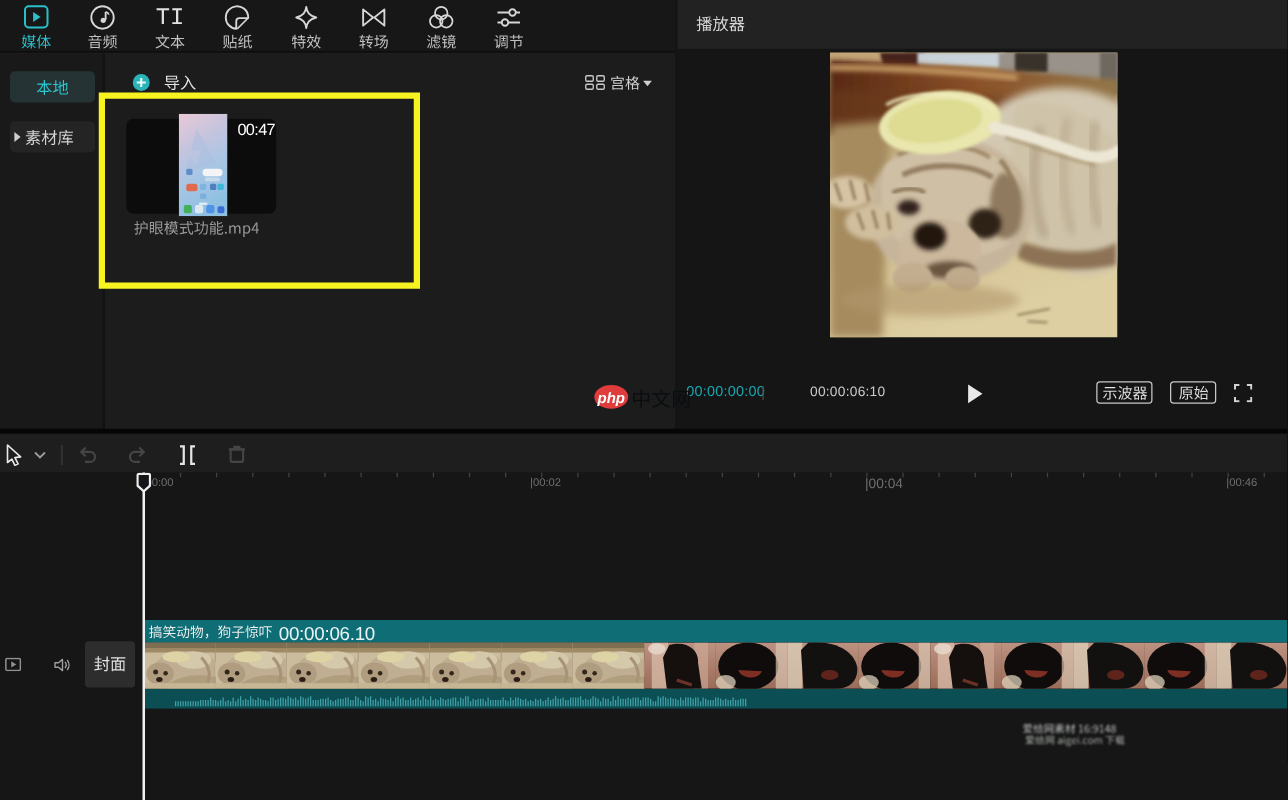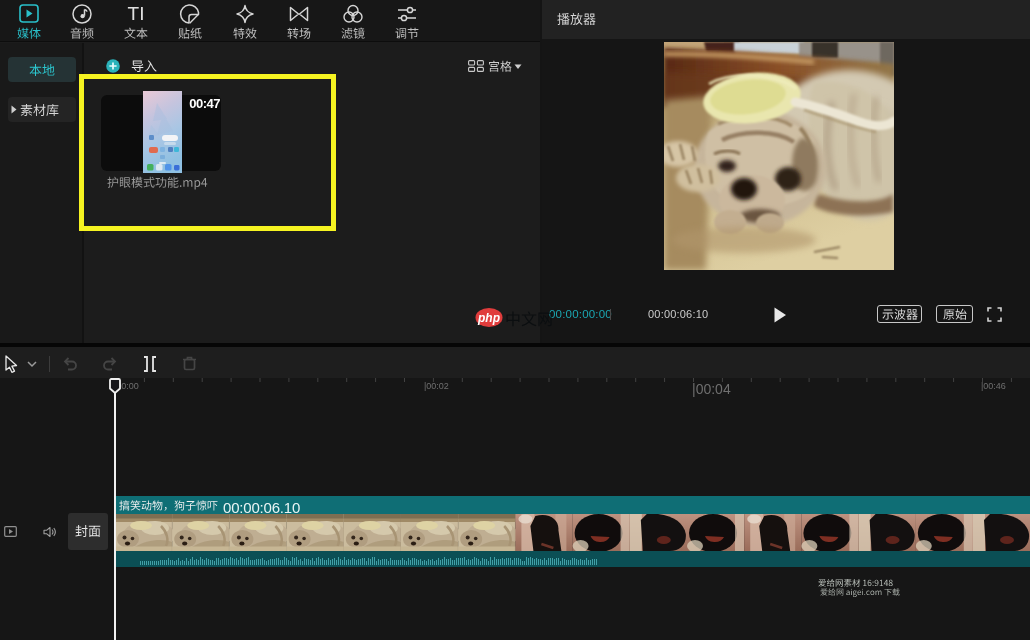--- a/index.html
+++ b/index.html
@@ -17,21 +17,21 @@
 <svg class="abs" style="left:16px;top:3px" width="26" height="22" viewBox="0 0 26 22">
       <rect x="4" y="2" width="18" height="17" rx="3" fill="none" stroke="#2ac0ca" stroke-width="1.6"></rect>
       <path d="M10.5 6.5l6 4-6 4z" fill="#2ac0ca"></path>
     </svg>
 <svg class="abs" style="left:69px;top:3px" width="26" height="22" viewBox="0 0 26 22">
       <circle cx="13" cy="11" r="9" fill="none" stroke="#d6d6d6" stroke-width="1.5"></circle>
       <path d="M15.5 6.5v6.2" stroke="#d6d6d6" stroke-width="1.5" fill="none"></path>
       <circle cx="13.6" cy="13.2" r="2.1" fill="#d6d6d6"></circle>
       <path d="M15.5 6.5c1.5 .4 2.3 1 2.6 2.2" stroke="#d6d6d6" stroke-width="1.3" fill="none"></path>
     </svg>
-<div class="abs" style="left:123px;top:3px;width:26px;height:22px;color:#e0e0e0;font-family:Liberation Sans, sans-serif;font-size:19px;text-align:center;line-height:22px">TI</div>
+<div class="abs" style="left:123px;top:3px;width:26px;height:22px;color:#e0e0e0;font-family:Liberation Mono, monospace;font-size:19px;text-align:center;line-height:22px">TI</div>
 <svg class="abs" style="left:177px;top:3px" width="26" height="22" viewBox="0 0 26 22">
       <path d="M21.5 9.5 A9 9 0 1 0 12 20 L 12 14 a2.5 2.5 0 0 1 2.5-2.5 l7-.0z" fill="none" stroke="#d6d6d6" stroke-width="1.5" stroke-linejoin="round"></path>
       <path d="M21.3 11.6l-8.6 8.6" stroke="#d6d6d6" stroke-width="1.4"></path>
     </svg>
 <svg class="abs" style="left:232px;top:3px" width="26" height="22" viewBox="0 0 26 22">
       <path d="M13 2.5c.6 4.6 2.4 7.1 8 8.5-5.6 1.4-7.4 3.9-8 8.5-.6-4.6-2.4-7.1-8-8.5 5.6-1.4 7.4-3.9 8-8.5z" fill="none" stroke="#d6d6d6" stroke-width="1.5" stroke-linejoin="round"></path>
     </svg>
 <svg class="abs" style="left:286px;top:3px" width="26" height="22" viewBox="0 0 26 22">
       <path d="M4.5 4.5v13l8-6.5zM21.5 4.5v13l-8-6.5z" fill="none" stroke="#d6d6d6" stroke-width="1.5" stroke-linejoin="round"></path>
     </svg>
@@ -119,21 +119,21 @@
 <rect x="17" y="56" width="5" height="5" rx="1.2" fill="#7fb3e0"></rect>
 <rect x="25" y="56" width="5" height="5" rx="1.2" fill="#4f7fc0"></rect>
 <rect x="31" y="56" width="5" height="5" rx="1.2" fill="#3fb7d8"></rect>
 <rect x="17" y="64" width="5" height="4" rx="1" fill="#6fa6d8" opacity="0.7"></rect>
 <rect x="16" y="71" width="7" height="2" rx="1" fill="#eef4f8" opacity="0.8"></rect>
 <rect x="4" y="73" width="6.5" height="6.5" rx="1.6" fill="#43b05c"></rect>
 <rect x="13" y="73" width="6.5" height="6.5" rx="1.6" fill="#dce8f2"></rect>
 <rect x="22" y="73" width="6.5" height="6.5" rx="1.6" fill="#4f93e8"></rect>
 <rect x="31" y="74" width="5.5" height="5.5" rx="1.4" fill="#3a6fd8"></rect>
 </svg>
-<div class="abs" style="left:186px;top:96px;width:34px;height:15px;color:#fff;font-size:13px;font-weight:bold;text-align:right;letter-spacing:-0.5px">00:47</div>
+<div class="abs" style="left:186px;top:96px;width:34px;height:15px;color:#fff;font-size:13px;font-weight:normal;text-align:right;letter-spacing:-0.5px">00:47</div>
 <svg style="position:absolute;left:107.0px;top:173.2px;overflow:visible" width="105" height="18">
       <path transform="translate(0,13.8)" fill="#999999" d="M2.3 -10.1V-7.7H0.6V-6.8H2.3V-4.2C1.6 -4 1 -3.8 0.5 -3.7L0.7 -2.8L2.3 -3.3V-0.2C2.3 0 2.2 0 2 0C1.9 0.1 1.4 0.1 0.9 0C1 0.3 1.1 0.7 1.1 0.9C1.9 0.9 2.4 0.9 2.7 0.7C3 0.6 3.1 0.3 3.1 -0.2V-3.6L4.6 -4L4.5 -4.8L3.1 -4.5V-6.8H4.5V-7.7H3.1V-10.1ZM7.1 -9.7C7.5 -9.2 8 -8.5 8.2 -8H5.4V-4.8C5.4 -3.2 5.2 -1.1 3.9 0.3C4.1 0.5 4.5 0.8 4.6 1C5.8 -0.4 6.2 -2.4 6.3 -4H10.2V-3.3H11.1V-8H8.2L9 -8.4C8.8 -8.8 8.4 -9.5 7.9 -10ZM10.2 -4.9H6.3V-7.2H10.2Z M21.9 -6.6V-5.1H18.1V-6.6ZM21.9 -7.3H18.1V-8.8H21.9ZM17.2 1C17.4 0.8 17.8 0.7 20.3 0C20.3 -0.2 20.2 -0.6 20.2 -0.8L18.1 -0.3V-4.3H19.4C20 -1.9 21.1 -0 22.9 0.9C23.1 0.6 23.4 0.3 23.6 0.1C22.6 -0.3 21.9 -1 21.3 -1.8C21.9 -2.2 22.8 -2.7 23.4 -3.3L22.8 -3.9C22.3 -3.4 21.5 -2.9 20.9 -2.5C20.6 -3 20.4 -3.6 20.2 -4.3H22.7V-9.6H17.2V-0.6C17.2 -0.1 17 0.1 16.8 0.2C16.9 0.4 17.1 0.8 17.2 1ZM15.4 -6.1V-4.4H13.7V-6.1ZM15.4 -6.9H13.7V-8.5H15.4ZM15.4 -3.6V-1.8H13.7V-3.6ZM12.9 -9.3V0H13.7V-1H16.2V-9.3Z M29.7 -5H33.8V-4.1H29.7ZM29.7 -6.5H33.8V-5.7H29.7ZM32.8 -10.1V-9.1H30.9V-10.1H30.1V-9.1H28.3V-8.3H30.1V-7.4H30.9V-8.3H32.8V-7.4H33.7V-8.3H35.3V-9.1H33.7V-10.1ZM28.8 -7.2V-3.5H31.3C31.2 -3.1 31.2 -2.8 31.1 -2.5H28.1V-1.7H30.8C30.4 -0.8 29.5 -0.1 27.7 0.2C27.9 0.4 28.1 0.8 28.2 1C30.3 0.5 31.3 -0.4 31.8 -1.7C32.4 -0.4 33.5 0.5 35 1C35.2 0.7 35.4 0.4 35.6 0.2C34.2 -0.1 33.2 -0.7 32.6 -1.7H35.3V-2.5H32C32.1 -2.8 32.1 -3.1 32.1 -3.5H34.7V-7.2ZM26.1 -10.1V-7.8H24.6V-6.9H26.1V-6.9C25.8 -5.3 25.1 -3.4 24.4 -2.4C24.5 -2.1 24.8 -1.8 24.9 -1.5C25.3 -2.2 25.8 -3.3 26.1 -4.5V0.9H27V-5.2C27.3 -4.6 27.7 -3.8 27.8 -3.4L28.4 -4.1C28.2 -4.5 27.3 -6 27 -6.4V-6.9H28.2V-7.8H27V-10.1Z M44.5 -9.5C45.1 -9.1 45.9 -8.4 46.2 -8L46.9 -8.5C46.5 -9 45.7 -9.6 45.1 -10ZM42.8 -10C42.8 -9.3 42.8 -8.6 42.8 -7.8H36.7V-7H42.9C43.2 -2.5 44.2 1 46.2 1C47.1 1 47.4 0.4 47.6 -1.7C47.4 -1.8 47 -2 46.8 -2.2C46.7 -0.6 46.6 0 46.3 0C45.1 0 44.1 -2.9 43.8 -7H47.4V-7.8H43.8C43.8 -8.5 43.7 -9.3 43.7 -10ZM36.7 -0.3 37 0.6C38.5 0.3 40.7 -0.2 42.8 -0.7L42.7 -1.5L40.1 -1V-4.3H42.4V-5.2H37.1V-4.3H39.2V-0.8Z M48.5 -2.2 48.7 -1.3C50 -1.6 51.7 -2.1 53.3 -2.6L53.2 -3.4L51.3 -2.9V-7.8H53V-8.7H48.6V-7.8H50.4V-2.7C49.7 -2.5 49 -2.3 48.5 -2.2ZM55.2 -9.9C55.2 -9 55.2 -8.2 55.1 -7.3H53.1V-6.5H55.1C54.9 -3.5 54.3 -1.1 51.7 0.3C51.9 0.4 52.2 0.7 52.3 1C55.1 -0.6 55.8 -3.3 56 -6.5H58.4C58.2 -2.2 58 -0.6 57.7 -0.2C57.5 -0 57.4 0 57.2 0C56.9 0 56.2 -0 55.5 -0.1C55.6 0.2 55.7 0.6 55.8 0.8C56.4 0.9 57.1 0.9 57.5 0.8C57.9 0.8 58.2 0.7 58.5 0.4C58.9 -0.2 59.1 -1.9 59.3 -6.9C59.3 -7 59.3 -7.3 59.3 -7.3H56C56.1 -8.2 56.1 -9 56.1 -9.9Z M64.6 -5V-4H62V-5ZM61.2 -5.8V0.9H62V-1.5H64.6V-0.1C64.6 0.1 64.6 0.1 64.4 0.1C64.2 0.1 63.7 0.1 63.2 0.1C63.3 0.3 63.4 0.7 63.5 0.9C64.2 0.9 64.7 0.9 65.1 0.8C65.4 0.6 65.5 0.4 65.5 -0.1V-5.8ZM62 -3.3H64.6V-2.2H62ZM70.3 -9.2C69.6 -8.8 68.5 -8.4 67.5 -8V-10.1H66.6V-6.1C66.6 -5.1 66.9 -4.8 68.1 -4.8C68.3 -4.8 69.9 -4.8 70.1 -4.8C71.1 -4.8 71.4 -5.2 71.4 -6.7C71.2 -6.7 70.8 -6.9 70.7 -7C70.6 -5.8 70.5 -5.6 70 -5.6C69.7 -5.6 68.4 -5.6 68.1 -5.6C67.6 -5.6 67.5 -5.7 67.5 -6.1V-7.3C68.7 -7.6 69.9 -8.1 70.9 -8.5ZM70.4 -3.8C69.7 -3.4 68.6 -2.9 67.5 -2.6V-4.5H66.6V-0.4C66.6 0.6 66.9 0.9 68.1 0.9C68.3 0.9 69.9 0.9 70.2 0.9C71.2 0.9 71.4 0.4 71.6 -1.2C71.3 -1.2 71 -1.4 70.8 -1.5C70.7 -0.2 70.6 0 70.1 0C69.8 0 68.4 0 68.2 0C67.6 0 67.5 -0 67.5 -0.4V-1.8C68.7 -2.1 70.1 -2.6 71 -3.2ZM61 -6.6C61.3 -6.7 61.7 -6.8 65 -7C65.1 -6.8 65.2 -6.6 65.2 -6.4L66 -6.8C65.8 -7.5 65.1 -8.6 64.5 -9.4L63.7 -9.1C64 -8.7 64.3 -8.2 64.6 -7.7L62 -7.6C62.5 -8.2 63 -9 63.4 -9.8L62.5 -10.1C62.1 -9.2 61.5 -8.2 61.3 -8C61.1 -7.7 60.9 -7.5 60.7 -7.5C60.8 -7.3 61 -6.8 61 -6.6Z M73.7 0.2C74.1 0.2 74.5 -0.2 74.5 -0.7C74.5 -1.2 74.1 -1.5 73.7 -1.5C73.2 -1.5 72.9 -1.2 72.9 -0.7C72.9 -0.2 73.2 0.2 73.7 0.2Z M76.4 0H77.5V-4.7C78.1 -5.4 78.7 -5.7 79.2 -5.7C80 -5.7 80.4 -5.2 80.4 -4V0H81.5V-4.7C82.1 -5.4 82.6 -5.7 83.1 -5.7C84 -5.7 84.3 -5.2 84.3 -4V0H85.4V-4.1C85.4 -5.8 84.8 -6.7 83.5 -6.7C82.7 -6.7 82 -6.2 81.3 -5.4C81 -6.2 80.5 -6.7 79.5 -6.7C78.7 -6.7 78 -6.2 77.5 -5.6H77.4L77.3 -6.5H76.4Z M87.6 2.7H88.7V0.5L88.6 -0.6C89.2 -0.1 89.8 0.2 90.4 0.2C91.9 0.2 93.3 -1.1 93.3 -3.4C93.3 -5.4 92.3 -6.7 90.7 -6.7C89.9 -6.7 89.2 -6.3 88.6 -5.8H88.6L88.5 -6.5H87.6ZM90.2 -0.8C89.8 -0.8 89.2 -0.9 88.7 -1.4V-4.9C89.3 -5.4 89.8 -5.8 90.4 -5.8C91.6 -5.8 92.1 -4.8 92.1 -3.3C92.1 -1.7 91.3 -0.8 90.2 -0.8Z M98 0H99V-2.4H100.2V-3.3H99V-8.8H97.8L94.1 -3.1V-2.4H98ZM98 -3.3H95.3L97.3 -6.3C97.5 -6.7 97.8 -7.2 98 -7.6H98C98 -7.2 98 -6.4 98 -6Z"></path>
     </svg>
 <div class="abs" style="left:79px;top:74px;width:257px;height:157px;border:5px solid #f6f321;z-index:30"></div>
 <div class="abs" style="left:542px;top:0;width:488px;height:343px;background:#151515"></div>
 <div class="abs" style="left:542px;top:0;width:488px;height:39px;background:#222222"></div>
 <svg style="position:absolute;left:557.0px;top:9.1px;overflow:visible" width="43" height="20">
       <path transform="translate(0,14.9)" fill="#d8d8d8" d="M10.5 -9.5C10.3 -9 9.9 -8.1 9.6 -7.5H8.8V-9.7C9.9 -9.8 10.9 -9.9 11.8 -10.1L11.2 -10.8C9.7 -10.5 6.9 -10.2 4.7 -10.1C4.8 -9.9 4.9 -9.6 4.9 -9.4C5.8 -9.4 6.9 -9.5 7.9 -9.6V-7.5H4.5V-6.7H7.1C6.3 -5.7 5.1 -4.8 3.9 -4.3C4.1 -4.1 4.4 -3.8 4.5 -3.6C4.8 -3.7 5 -3.8 5.3 -4V1H6.1V0.5H10.7V0.9H11.6V-4L12.1 -3.7C12.2 -4 12.5 -4.3 12.7 -4.5C11.6 -4.9 10.4 -5.8 9.6 -6.7H12.3V-7.5H10.4C10.7 -8 11.1 -8.7 11.4 -9.3ZM5.5 -9.1C5.8 -8.6 6.1 -7.9 6.2 -7.5L7.1 -7.8C6.9 -8.2 6.6 -8.8 6.3 -9.3ZM7.9 -6.4V-4.3H8.8V-6.5C9.5 -5.5 10.6 -4.6 11.6 -4H5.3C6.3 -4.6 7.2 -5.5 7.9 -6.4ZM7.9 -3.2V-2.1H6.1V-3.2ZM8.7 -3.2H10.7V-2.1H8.7ZM7.9 -1.4V-0.3H6.1V-1.4ZM8.7 -1.4H10.7V-0.3H8.7ZM2.2 -10.9V-8.3H0.5V-7.4H2.2V-4.7L0.4 -4.1L0.6 -3.1L2.2 -3.7V-0.1C2.2 0.1 2.1 0.1 1.9 0.1C1.8 0.2 1.3 0.2 0.7 0.1C0.8 0.4 1 0.8 1 1C1.8 1.1 2.3 1 2.6 0.9C3 0.7 3.1 0.4 3.1 -0.1V-4.1L4.5 -4.6L4.3 -5.5L3.1 -5V-7.4H4.5V-8.3H3.1V-10.9Z M15.7 -10.7C15.9 -10.1 16.2 -9.4 16.3 -8.9L17.2 -9.2C17.1 -9.7 16.8 -10.4 16.5 -10.9ZM13.6 -8.8V-7.9H15.1V-5.2C15.1 -3.4 14.9 -1.3 13.3 0.4C13.6 0.6 13.9 0.8 14.1 1C15.8 -0.8 16 -3 16 -5.2V-5.3H17.8C17.7 -1.7 17.6 -0.4 17.4 -0.1C17.3 0 17.2 0 17 0C16.8 0 16.3 0 15.8 -0C15.9 0.2 16 0.6 16.1 0.9C16.6 0.9 17.2 0.9 17.5 0.9C17.8 0.9 18 0.8 18.3 0.5C18.6 0 18.7 -1.4 18.7 -5.7C18.8 -5.9 18.8 -6.2 18.8 -6.2H16V-7.9H19.3V-8.8ZM21.1 -7.6H23.6C23.3 -5.9 22.9 -4.5 22.3 -3.3C21.7 -4.5 21.3 -5.9 21.1 -7.5ZM21 -10.9C20.6 -8.7 19.9 -6.5 18.8 -5.1C19 -5 19.4 -4.6 19.5 -4.4C19.9 -4.9 20.2 -5.4 20.5 -6C20.8 -4.7 21.2 -3.4 21.7 -2.4C21 -1.3 20 -0.4 18.6 0.2C18.8 0.4 19.1 0.8 19.2 1.1C20.5 0.4 21.5 -0.4 22.3 -1.5C23 -0.4 23.8 0.4 24.9 1C25.1 0.8 25.4 0.4 25.6 0.2C24.5 -0.4 23.6 -1.2 22.9 -2.4C23.7 -3.8 24.2 -5.5 24.5 -7.6H25.5V-8.5H21.4C21.6 -9.2 21.8 -10 22 -10.8Z M28.5 -9.5H30.8V-7.7H28.5ZM34.1 -9.5H36.4V-7.7H34.1ZM34 -6.3C34.5 -6.1 35.2 -5.8 35.6 -5.5H31.9C32.2 -5.9 32.4 -6.3 32.6 -6.7L31.7 -6.9V-10.3H27.7V-6.8H31.6C31.4 -6.4 31.1 -5.9 30.7 -5.5H26.7V-4.6H29.9C29 -3.8 27.8 -3.1 26.4 -2.6C26.6 -2.4 26.8 -2.1 26.9 -1.8L27.7 -2.1V1H28.6V0.7H30.7V1H31.7V-3H29.2C30 -3.5 30.6 -4 31.1 -4.6H33.6C34.1 -4 34.8 -3.4 35.6 -3H33.2V1H34.1V0.7H36.4V1H37.4V-2.1L38 -1.9C38.1 -2.2 38.4 -2.5 38.6 -2.7C37.2 -3 35.8 -3.7 34.8 -4.6H38.3V-5.5H36.1L36.4 -5.8C36 -6.2 35.2 -6.6 34.5 -6.8ZM33.2 -10.3V-6.8H37.4V-10.3ZM28.6 -0.2V-2.1H30.7V-0.2ZM34.1 -0.2V-2.1H36.4V-0.2Z"></path>
     </svg>
 <svg class="abs" style="left:664px;top:42px" width="230" height="228" viewBox="0 0 230 228">
@@ -294,21 +294,21 @@
       <rect x="722.5" y="0" width="1" height="4" fill="#424242"></rect>
       <rect x="751.4" y="0" width="1" height="4" fill="#424242"></rect>
       <rect x="780.3" y="0" width="1" height="4" fill="#424242"></rect>
       <rect x="809.2" y="0" width="1" height="4" fill="#424242"></rect>
       <rect x="838.1" y="0" width="1" height="4" fill="#424242"></rect>
       <rect x="867.0" y="0" width="1" height="4" fill="#424242"></rect>
       <rect x="895.9" y="0" width="1" height="4" fill="#424242"></rect>
     </svg>
 <div class="abs" style="left:114px;top:381px;color:#6f6f6f;font-size:9px">|00:00</div>
     <div class="abs" style="left:424px;top:381px;color:#6f6f6f;font-size:9px">|00:02</div>
-    <div class="abs" style="left:692px;top:381px;color:#6f6f6f;font-size:14px">|00:04</div>
+    <div class="abs" style="left:692px;top:381px;color:#6f6f6f;font-size:11px">|00:04</div>
     <div class="abs" style="left:981px;top:381px;color:#6f6f6f;font-size:9px">|00:46</div>
 <div class="abs" style="left:115px;top:496px;width:915px;height:18px;background:#0f6e75"></div>
 <svg style="position:absolute;left:119.0px;top:496.9px;overflow:visible" width="103" height="16">
       <path transform="translate(0,12.6)" fill="#f0f0f0" d="M5.4 -6.2H8.7V-5.2H5.4ZM4.7 -6.8V-4.6H9.5V-6.8ZM6.2 -2H7.9V-0.9H6.2ZM5.5 -2.6V-0.3H8.6V-2.6ZM1.8 -9.2V-7H0.4V-6.2H1.8V-3.8C1.3 -3.7 0.7 -3.5 0.3 -3.4L0.5 -2.6L1.8 -3V-0.2C1.8 0 1.8 0 1.6 0C1.5 0.1 1.1 0.1 0.6 0C0.7 0.3 0.8 0.6 0.8 0.8C1.6 0.8 2 0.8 2.2 0.7C2.5 0.5 2.6 0.3 2.6 -0.2V-3.3L3.7 -3.6L3.6 -4.4L2.6 -4.1V-6.2H3.7V-7H2.6V-9.2ZM6.2 -9.1C6.4 -8.8 6.6 -8.4 6.7 -8.1H3.9V-7.4H10.4V-8.1H7.5C7.4 -8.5 7.2 -8.9 7 -9.3ZM4 -3.9V0.9H4.8V-3.2H9.3V0.1C9.3 0.2 9.3 0.2 9.2 0.2C9.1 0.2 8.7 0.2 8.3 0.2C8.4 0.4 8.5 0.7 8.6 0.9C9.2 0.9 9.5 0.9 9.8 0.8C10 0.7 10.1 0.5 10.1 0.1V-3.9Z M20.1 -6.1C18.3 -5.6 15 -5.3 12.4 -5.2C12.5 -5 12.5 -4.7 12.5 -4.5C13.7 -4.5 14.9 -4.6 16.1 -4.7C16.1 -4.2 16 -3.7 15.9 -3.3H11.6V-2.5H15.6C15.1 -1.3 14 -0.4 11.6 0.2C11.7 0.4 12 0.7 12 0.9C14.7 0.2 15.9 -1 16.5 -2.4C17.4 -0.8 18.9 0.4 20.9 0.9C21 0.7 21.3 0.4 21.4 0.2C19.6 -0.2 18.1 -1.2 17.3 -2.5H21.4V-3.3H16.8C16.9 -3.8 17 -4.3 17.1 -4.8C18.4 -4.9 19.6 -5.1 20.6 -5.4ZM13.1 -9.3C12.8 -8.1 12.2 -7 11.4 -6.2C11.6 -6.1 12 -5.9 12.2 -5.8C12.5 -6.2 12.9 -6.8 13.2 -7.4H13.7C13.9 -6.8 14.2 -6.2 14.3 -5.8L15 -6.1C14.9 -6.4 14.7 -6.9 14.5 -7.4H16.4V-8.1H13.5C13.7 -8.4 13.8 -8.8 13.9 -9.1ZM17.4 -9.3C17.1 -8.1 16.4 -7 15.7 -6.3C15.9 -6.2 16.2 -6 16.4 -5.8C16.8 -6.2 17.1 -6.8 17.4 -7.3H18.2C18.6 -6.9 18.9 -6.3 19 -5.9L19.8 -6.2C19.6 -6.5 19.4 -6.9 19.1 -7.3H21.4V-8.1H17.8C17.9 -8.4 18.1 -8.7 18.2 -9.1Z M23 -8.3V-7.6H27.2V-8.3ZM29.2 -9.1C29.2 -8.3 29.2 -7.5 29.1 -6.7H27.6V-5.9H29.1C29 -3.4 28.5 -1.1 27 0.3C27.3 0.4 27.5 0.7 27.7 0.9C29.3 -0.7 29.8 -3.2 29.9 -5.9H31.6C31.4 -2 31.3 -0.5 31 -0.2C30.9 -0.1 30.8 -0 30.6 -0C30.3 -0 29.8 -0 29.1 -0.1C29.3 0.1 29.4 0.5 29.4 0.7C30 0.7 30.6 0.7 30.9 0.7C31.3 0.7 31.5 0.6 31.7 0.3C32.1 -0.2 32.2 -1.7 32.4 -6.3C32.4 -6.4 32.4 -6.7 32.4 -6.7H30C30 -7.5 30 -8.3 30 -9.1ZM23 -0.5 23 -0.5V-0.5C23.2 -0.6 23.6 -0.7 26.7 -1.4L26.9 -0.7L27.6 -0.9C27.4 -1.7 26.9 -3 26.5 -4L25.8 -3.8C26 -3.3 26.3 -2.7 26.5 -2.1L23.8 -1.6C24.3 -2.6 24.7 -3.8 25 -5H27.4V-5.7H22.6V-5H24.1C23.8 -3.7 23.4 -2.4 23.2 -2C23 -1.6 22.9 -1.3 22.7 -1.2C22.8 -1 22.9 -0.6 23 -0.5Z M38.9 -9.2C38.5 -7.6 37.9 -6 36.9 -5C37.1 -4.9 37.4 -4.7 37.6 -4.5C38 -5.1 38.5 -5.8 38.8 -6.6H39.8C39.3 -4.9 38.3 -3 37.1 -2.1C37.3 -2 37.6 -1.8 37.8 -1.6C39 -2.7 40 -4.7 40.5 -6.6H41.4C40.8 -3.8 39.6 -1.1 37.8 0.2C38 0.3 38.3 0.5 38.5 0.7C40.3 -0.8 41.6 -3.7 42.1 -6.6H42.6C42.4 -2.2 42.2 -0.6 41.8 -0.2C41.7 -0.1 41.6 -0 41.4 -0C41.2 -0 40.8 -0 40.3 -0.1C40.4 0.2 40.5 0.5 40.5 0.7C41 0.8 41.4 0.8 41.7 0.7C42.1 0.7 42.3 0.6 42.5 0.3C43 -0.2 43.2 -2 43.4 -7C43.5 -7.1 43.5 -7.4 43.5 -7.4H39.1C39.3 -7.9 39.5 -8.5 39.6 -9.1ZM34.1 -8.6C33.9 -7.2 33.7 -5.9 33.3 -4.9C33.5 -4.9 33.8 -4.7 33.9 -4.6C34.1 -5 34.3 -5.6 34.4 -6.2H35.4V-3.7C34.7 -3.5 33.9 -3.3 33.4 -3.1L33.6 -2.3L35.4 -2.9V0.9H36.2V-3.2L37.6 -3.6L37.5 -4.3L36.2 -3.9V-6.2H37.3V-7H36.2V-9.2H35.4V-7H34.6C34.7 -7.5 34.7 -8 34.8 -8.5Z M45.7 1.2C46.9 0.8 47.6 -0.1 47.6 -1.3C47.6 -2.1 47.3 -2.6 46.7 -2.6C46.2 -2.6 45.9 -2.3 45.9 -1.8C45.9 -1.3 46.2 -1 46.7 -1L46.9 -1C46.8 -0.3 46.3 0.2 45.5 0.6Z M60.6 -9.2C60.1 -7.8 59.4 -6.3 58.6 -5.3C58.8 -5.2 59.1 -5 59.2 -4.8C59.7 -5.4 60.1 -6.1 60.5 -6.8H64.4C64.3 -2.2 64.1 -0.5 63.8 -0.1C63.7 0 63.6 0.1 63.4 0.1C63.1 0.1 62.6 0.1 62 0C62.1 0.2 62.2 0.6 62.2 0.8C62.8 0.9 63.3 0.9 63.7 0.8C64.1 0.8 64.3 0.7 64.5 0.4C64.9 -0.1 65.1 -1.9 65.2 -7.2C65.2 -7.3 65.2 -7.6 65.2 -7.6H60.8C61 -8.1 61.2 -8.6 61.4 -9.1ZM60.6 -4.8H62.3V-2.5H60.6ZM59.9 -5.5V-1H60.6V-1.8H63.1V-5.5ZM58.3 -9.2C58 -8.7 57.7 -8.3 57.4 -7.9C57.1 -8.3 56.7 -8.7 56.2 -9.2L55.6 -8.7C56.1 -8.2 56.6 -7.8 56.9 -7.2C56.4 -6.8 55.9 -6.3 55.4 -5.9C55.6 -5.8 55.8 -5.6 56 -5.4C56.4 -5.7 56.8 -6.1 57.2 -6.5C57.5 -6 57.6 -5.6 57.7 -5.1C57.2 -4.1 56.3 -3 55.5 -2.4C55.7 -2.2 55.9 -2 56 -1.8C56.6 -2.3 57.3 -3 57.8 -3.8L57.8 -3.3C57.8 -1.8 57.7 -0.5 57.4 -0.1C57.3 -0 57.2 0 57 0.1C56.7 0.1 56.3 0.1 55.7 0.1C55.9 0.3 56 0.6 56 0.9C56.5 0.9 56.9 0.9 57.3 0.8C57.6 0.8 57.8 0.6 58 0.4C58.4 -0.2 58.6 -1.7 58.6 -3.3C58.6 -4.6 58.5 -5.9 57.8 -7.1C58.3 -7.7 58.7 -8.2 59 -8.8Z M71.1 -5.9V-4.3H66.6V-3.5H71.1V-0.2C71.1 -0 71 0 70.8 0C70.6 0.1 69.8 0.1 68.9 0C69 0.3 69.2 0.6 69.2 0.9C70.3 0.9 71 0.9 71.4 0.7C71.8 0.6 72 0.3 72 -0.2V-3.5H76.5V-4.3H72V-5.5C73.2 -6.2 74.6 -7.1 75.6 -8.1L75 -8.5L74.8 -8.5H67.7V-7.7H73.9C73.1 -7 72 -6.4 71.1 -5.9Z M82.4 -5.6H86V-3.9H82.4ZM82.1 -2.6C81.7 -1.8 81.1 -0.9 80.5 -0.3C80.7 -0.2 81 0.1 81.2 0.2C81.8 -0.5 82.4 -1.5 82.9 -2.4ZM85.4 -2.3C85.9 -1.6 86.5 -0.5 86.8 0.1L87.5 -0.2C87.2 -0.8 86.6 -1.8 86.1 -2.6ZM78.8 -9.2V0.9H79.6V-9.2ZM77.8 -7.1C77.7 -6.3 77.6 -5 77.3 -4.3L78 -4.1C78.2 -4.9 78.4 -6.2 78.4 -7ZM79.9 -7.3C80.1 -6.5 80.4 -5.5 80.5 -4.9L81.1 -5.2C81 -5.7 80.7 -6.7 80.5 -7.5ZM83.4 -9.1C83.6 -8.7 83.7 -8.3 83.9 -8H81.1V-7.2H87.4V-8H84.8C84.6 -8.3 84.4 -8.9 84.2 -9.3ZM81.6 -6.3V-3.2H83.8V-0.1C83.8 0 83.8 0.1 83.6 0.1C83.5 0.1 82.9 0.1 82.3 0.1C82.4 0.3 82.6 0.6 82.6 0.8C83.4 0.8 83.9 0.8 84.2 0.7C84.6 0.6 84.7 0.4 84.7 -0.1V-3.2H86.8V-6.3Z M95.3 -5.6C96.1 -4.9 97.2 -4 97.7 -3.5L98.3 -4.1C97.8 -4.6 96.7 -5.5 95.9 -6.1ZM88.6 -8.3V-0.9H89.4V-2H91.8V-8.3ZM89.4 -7.5H91V-2.8H89.4ZM92 -8.7V-7.9H94.5V0.8H95.3V-7.9H98.5V-8.7Z"></path>
     </svg>
 <div class="abs" style="left:223px;top:499px;color:#e8f4f4;font-size:15px;letter-spacing:-0.2px">00:00:06.10</div>
 <svg class="abs" style="left:115px;top:514px;filter:blur(0.5px)" width="915" height="37" viewBox="0 0 915 37">
       <defs>
         <linearGradient id="fleshg" x1="0" y1="0" x2="0" y2="1">
           <stop offset="0" stop-color="#bd9280"></stop>

